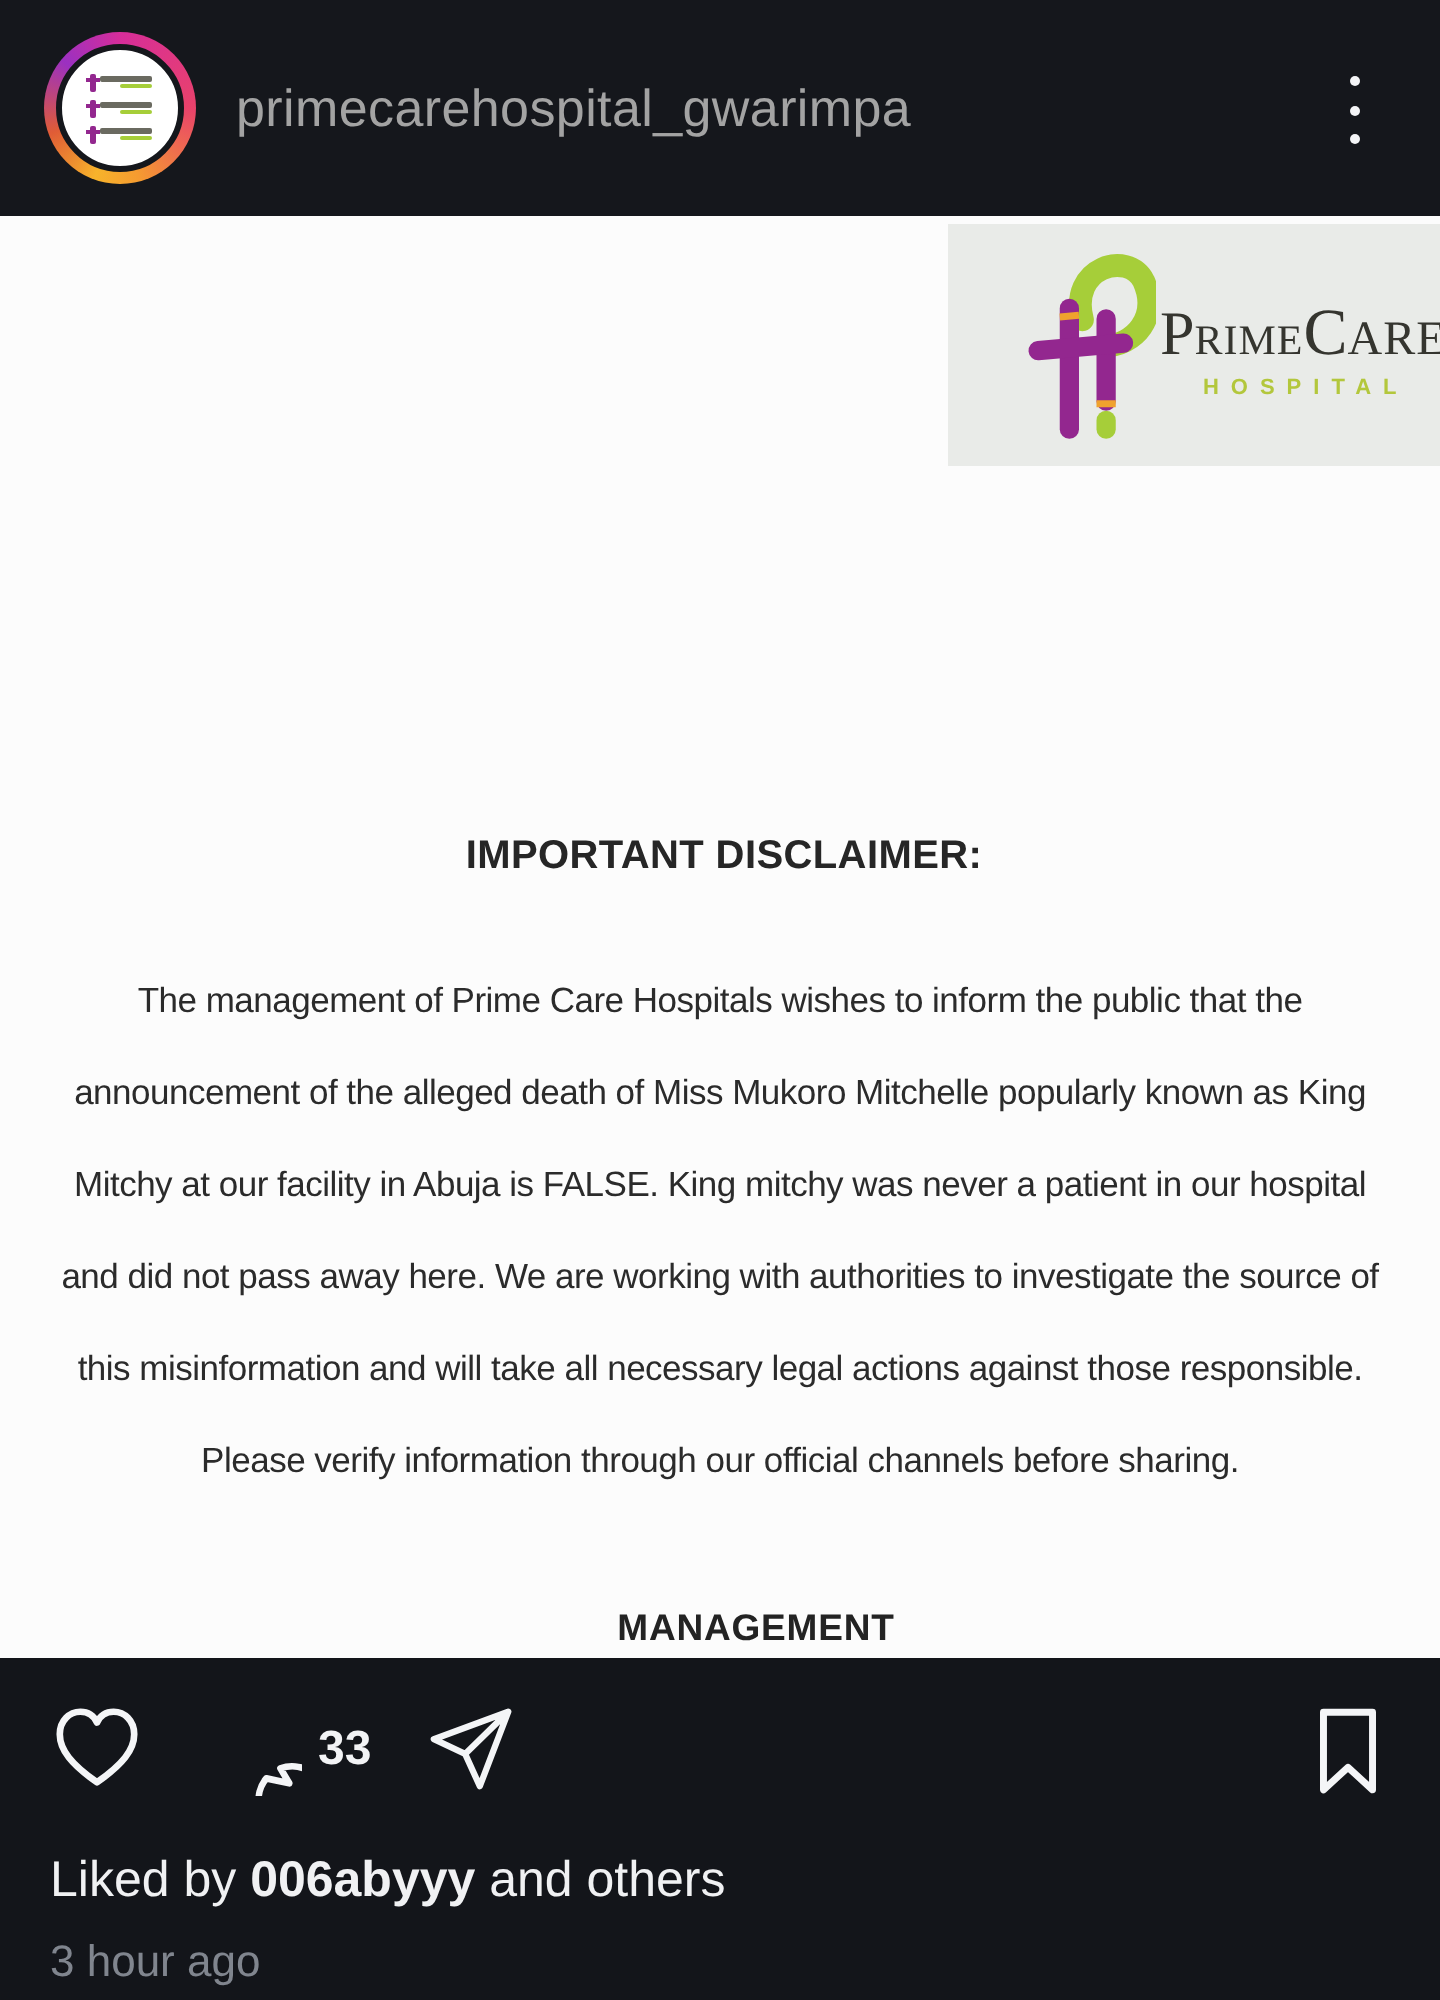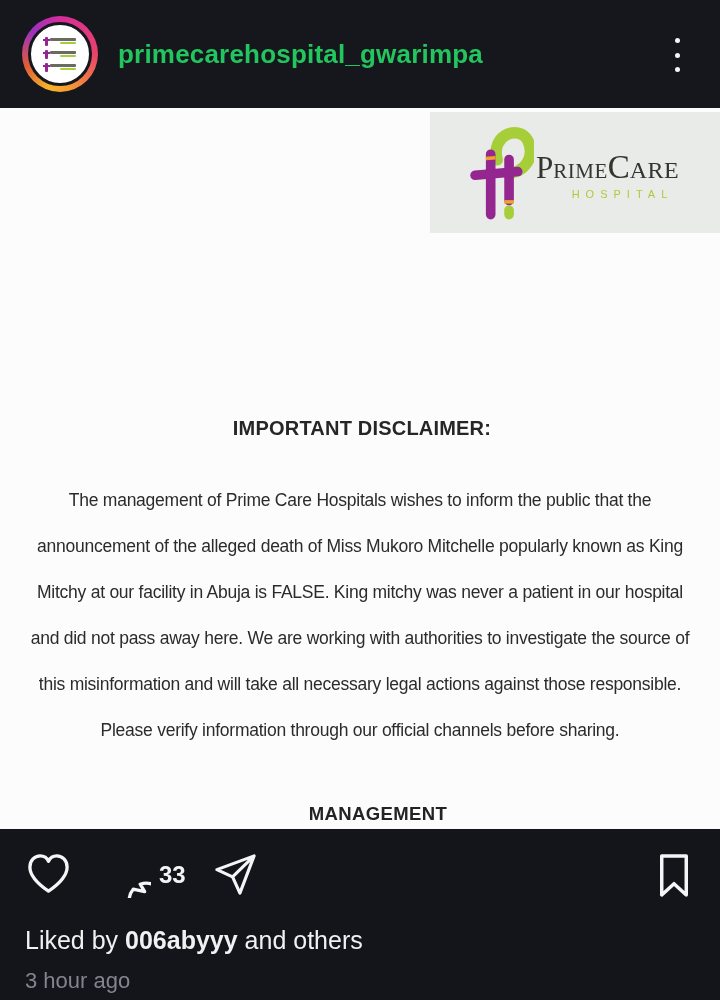--- a/index.html
+++ b/index.html
@@ -17,40 +17,40 @@
     border:3px solid #15171c; overflow:hidden; display:flex; flex-direction:column;
     align-items:center; justify-content:center; gap:4px; }
   .mini-row { display:flex; align-items:center; gap:2px; }
   .mini-cross { position:relative; width:3px; height:9px; background:#93278f; border-radius:1px; }
   .mini-cross::after { content:""; position:absolute; left:-2px; top:2px; width:7px; height:2px;
     background:#93278f; }
   .mini-bar { width:26px; height:3px; background:#6a6a60; border-radius:1px; }
   .mini-bar.green { width:16px; height:2px; background:#a6ce39; margin-top:1px; }
   .mini-stack { display:flex; flex-direction:column; align-items:flex-end; }
   .header-text { margin-left:20px; }
-  .username { font-size:26px; font-weight:700; color:#22c55e; letter-spacing:0.2px; }
+  .username { font-size:26px; font-weight:400; color:#a3a3a3; letter-spacing:0.2px; }
   .location { font-size:21px; color:#e9ebee; margin-top:6px; }
   .kebab { position:absolute; right:33px; top:38px; width:20px; height:34px;
     display:flex; flex-direction:column; align-items:center; justify-content:space-between;
     cursor:pointer; }
   .kebab .dot { width:5px; height:5px; border-radius:50%; background:#f4f5f7; }
 
   
   .post-image { position:absolute; top:108px; left:0; width:720px; height:721px; background:#fcfcfc; }
-  .logo-block { position:absolute; top:4px; right:0; width:290px; height:121px;
+  .logo-block { position:absolute; top:4px; right:0; width:246px; height:121px;
     background:#e9ebe8; display:flex; align-items:center; }
   .logo-glyph { margin-left:34px; flex:0 0 auto; }
   .wordmark-stack { margin-left:2px; display:flex; flex-direction:column; align-items:flex-end; margin-top:6px; }
   .wordmark { font-family:"Liberation Serif", serif; color:#35352f; white-space:nowrap; line-height:1; }
   .wm-cap  { font-size:31px; }
   .wm-small{ font-size:21px; letter-spacing:0.5px; }
   .wm-cap2 { font-size:33px; }
   .wm-mid  { font-size:24px; letter-spacing:0.5px; }
   .logo-subtitle { font-size:11px; letter-spacing:6px; color:#b3c73c; margin-top:4px;
-    font-weight:400; margin-right:6px; }
+    font-weight:700; margin-right:19px; }
 
   .disclaimer-title { position:absolute; top:309px; left:0; width:712px; text-align:center;
     font-size:20px; font-weight:700; color:#262626; letter-spacing:0.2px;padding-left:12px; }
   .disclaimer-body { position:absolute; top:369px; left:2px; width:716px; text-align:center;
     font-size:17.5px; line-height:46px; color:#2b2b2b; white-space:pre-line;
     letter-spacing:-0.25px; }
   .signature { position:absolute; top:690px; left:20px; width:716px; text-align:center; }
   .signature .sig-line { font-size:18.5px; color:#232323; line-height:32px; }
   .signature .sig-line:first-child { font-weight:700; letter-spacing:0.4px; }
 

